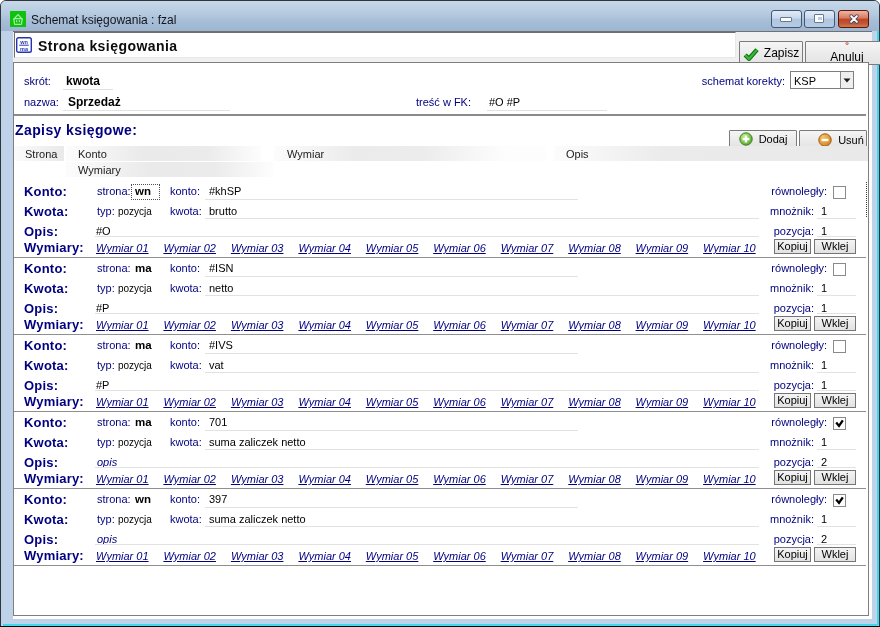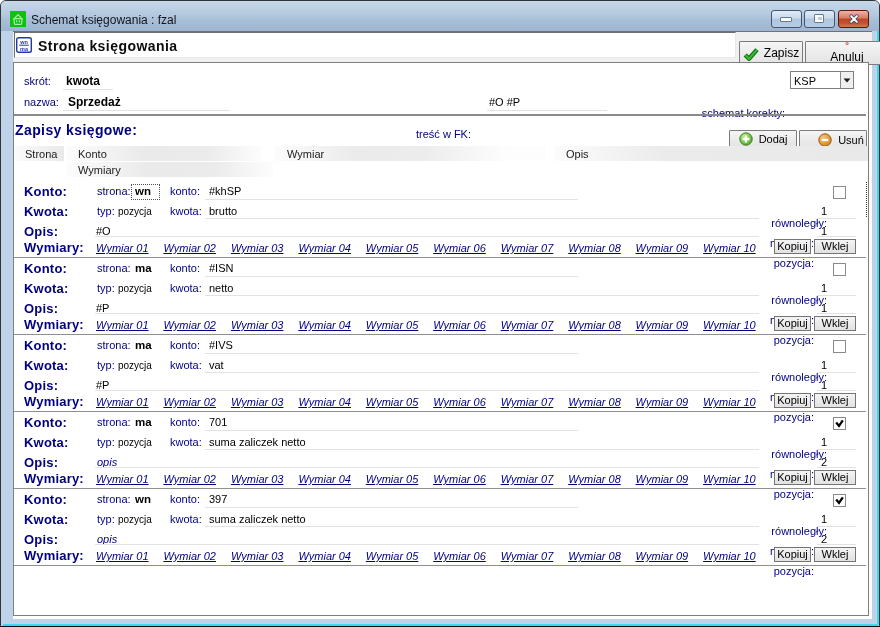--- a/index.html
+++ b/index.html
@@ -1,20 +1,20 @@
 <!DOCTYPE html>
 <html><head><meta charset="utf-8"><style>
 html,body{margin:0;padding:0;width:880px;height:627px;overflow:hidden;background:#fff;
 font-family:"Liberation Sans",sans-serif;}
 *{box-sizing:border-box;}
 .abs{position:absolute;}
 .lbl{position:absolute;font-size:11px;color:#000080;white-space:nowrap;}
 .val{position:absolute;font-size:11px;color:#000;white-space:nowrap;}
 .blbl{position:absolute;font-size:13px;font-weight:bold;color:#000080;white-space:nowrap;letter-spacing:0.2px;}
-.rlbl{position:absolute;font-size:11px;color:#000080;text-align:right;white-space:nowrap;margin-top:32px;}
+.rlbl{position:absolute;font-size:11px;color:#000080;text-align:right;white-space:nowrap;}
 .ul{position:absolute;height:1px;background:#e2e2e2;}
 .wlink{position:absolute;font-size:11px;font-style:italic;color:#000080;text-decoration:underline;white-space:nowrap;}
 .hcell{position:absolute;height:15px;background:linear-gradient(to bottom,#fafafa,#ededed);}
 .htx{position:absolute;font-size:11px;color:#1b1b1b;white-space:nowrap;}
 .cb{position:absolute;width:13px;height:13px;background:#fff;border:1px solid #8a8a8a;}
 .sbtn{position:absolute;background:linear-gradient(to bottom,#f4f4f4,#e2e2e2);border:1px solid #757575;
 font-size:11px;color:#000;text-align:center;line-height:12px;}
 .btn{position:absolute;background:linear-gradient(to bottom,#f5f5f5,#e3e3e3);border:1px solid #7b7b7b;
 border-radius:1px;display:flex;align-items:center;justify-content:center;font-size:12px;color:#000;gap:5px;margin-top:9px;}
 </style></head><body>

